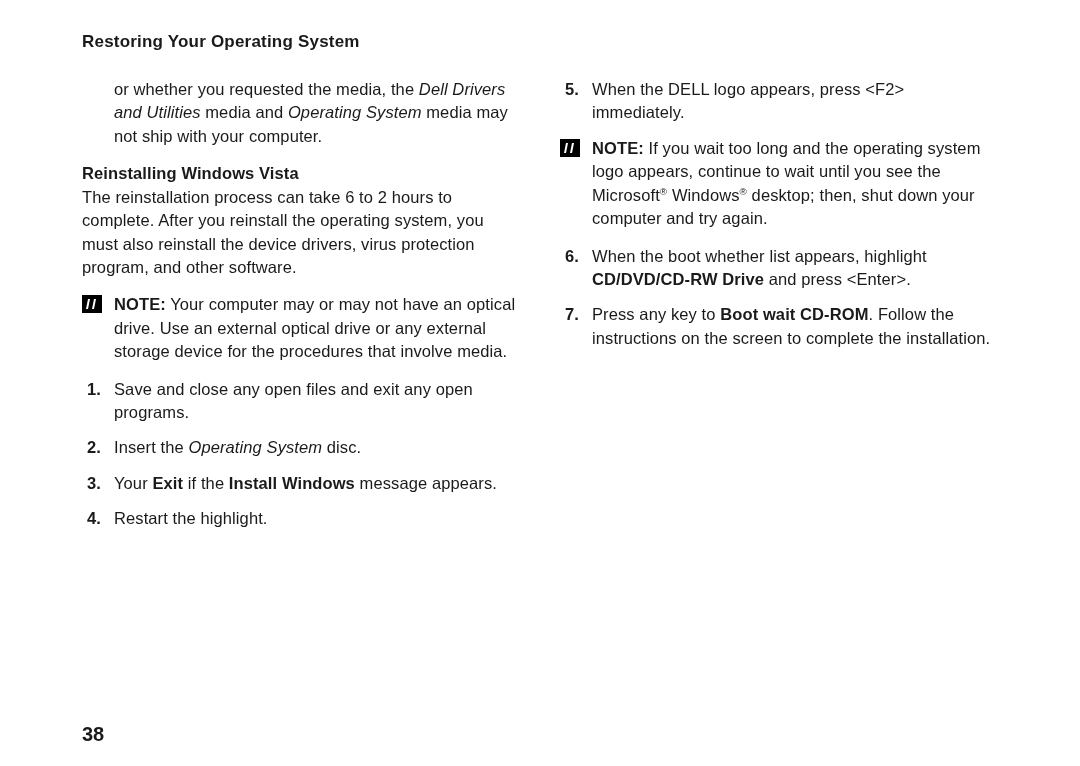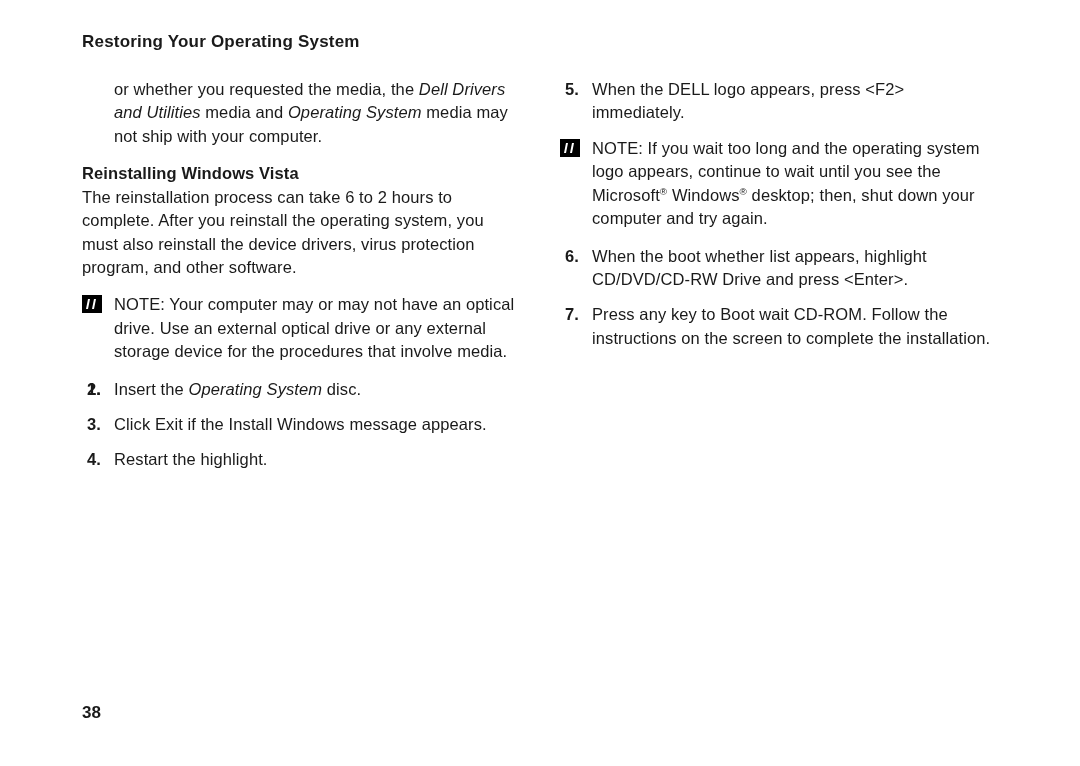--- a/index.html
+++ b/index.html
@@ -63,26 +63,26 @@
     }
     .ol-num {
       position: absolute;
       left: 5px;
       top: 0;
       font-weight: bold;
     }
     .page-number {
       position: absolute;
       left: 82px;
-      bottom: 43px;
+      bottom: 20px;
       font-weight: bold;
-      font-size: 17px;
+      font-size: 20px;
     }
     i.italic { font-style: italic; }
-    b.bold { font-weight: normal; }
+    b.bold { font-weight: bold; }
     sup { font-size: 0.6em; vertical-align: super; }
   </style>
 </head>
 <body>
 
 <div class="page-header">Restoring Your Operating System</div>
 
 <div class="columns">
 
   <div class="col">
@@ -99,30 +99,31 @@
       <span class="note-icon">
         <svg width="16" height="14" viewBox="0 0 16 14">
             <path d="M2 12 L4 2 L6 2 L4 12 Z M12 2 L10 12 L8 12 L10 2 Z" fill="#fff"></path>
           </svg>
       </span>
       <b class="bold">NOTE:</b><span> Your computer may or may not have an optical drive. Use an external optical drive or any external storage device for the procedures that involve media.</span>
     </div>
 
     <div class="ol-item">
       <span class="ol-num">1.</span>
+      <span>Save and close any open files and exit any open programs.</span>
     </div>
 
     <div class="ol-item">
       <span class="ol-num">2.</span>
       <span>Insert the </span><i class="italic">Operating System</i><span> disc.</span>
     </div>
 
     <div class="ol-item">
       <span class="ol-num">3.</span>
-      <span>Click </span><b class="bold">Exit</b><span> if the </span><b class="bold">Install Windows</b><span> message appears.</span>
+      <span>Your </span><b class="bold">Exit</b><span> if the </span><b class="bold">Install Windows</b><span> message appears.</span>
     </div>
 
     <div class="ol-item">
       <span class="ol-num">4.</span>
       <span>Restart the highlight.</span>
     </div>
 
   </div>
 
   <div class="col">

